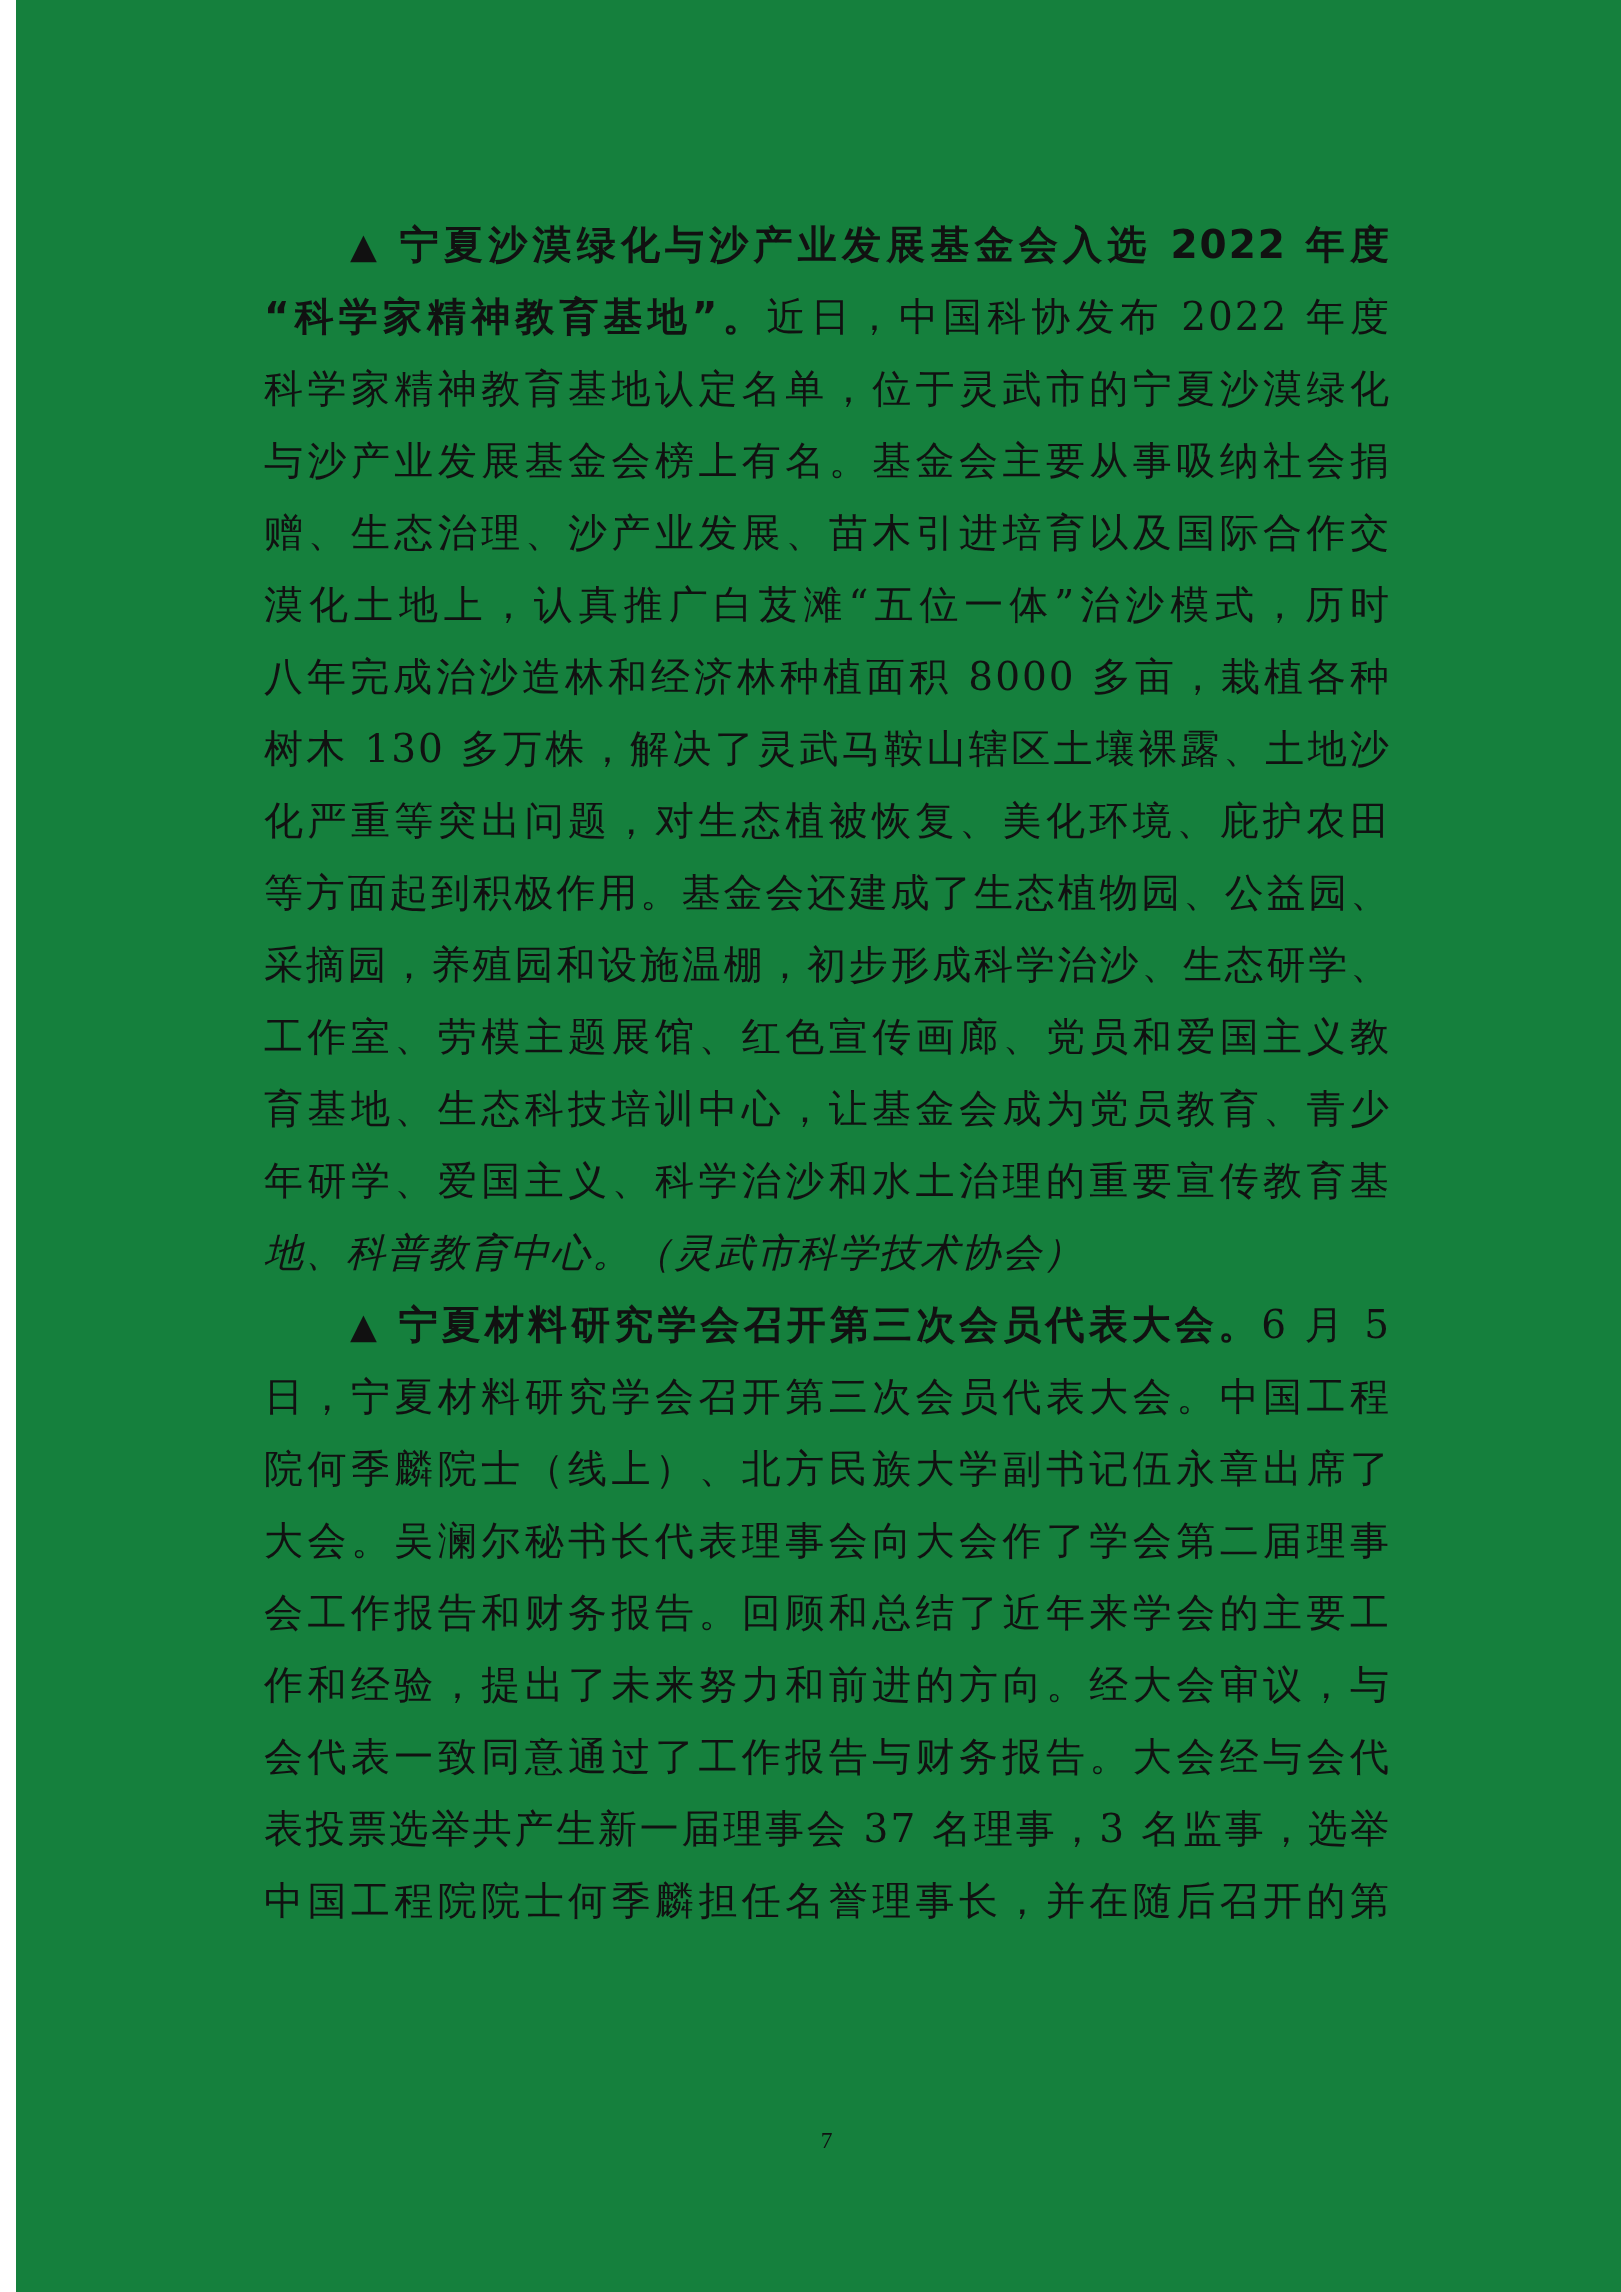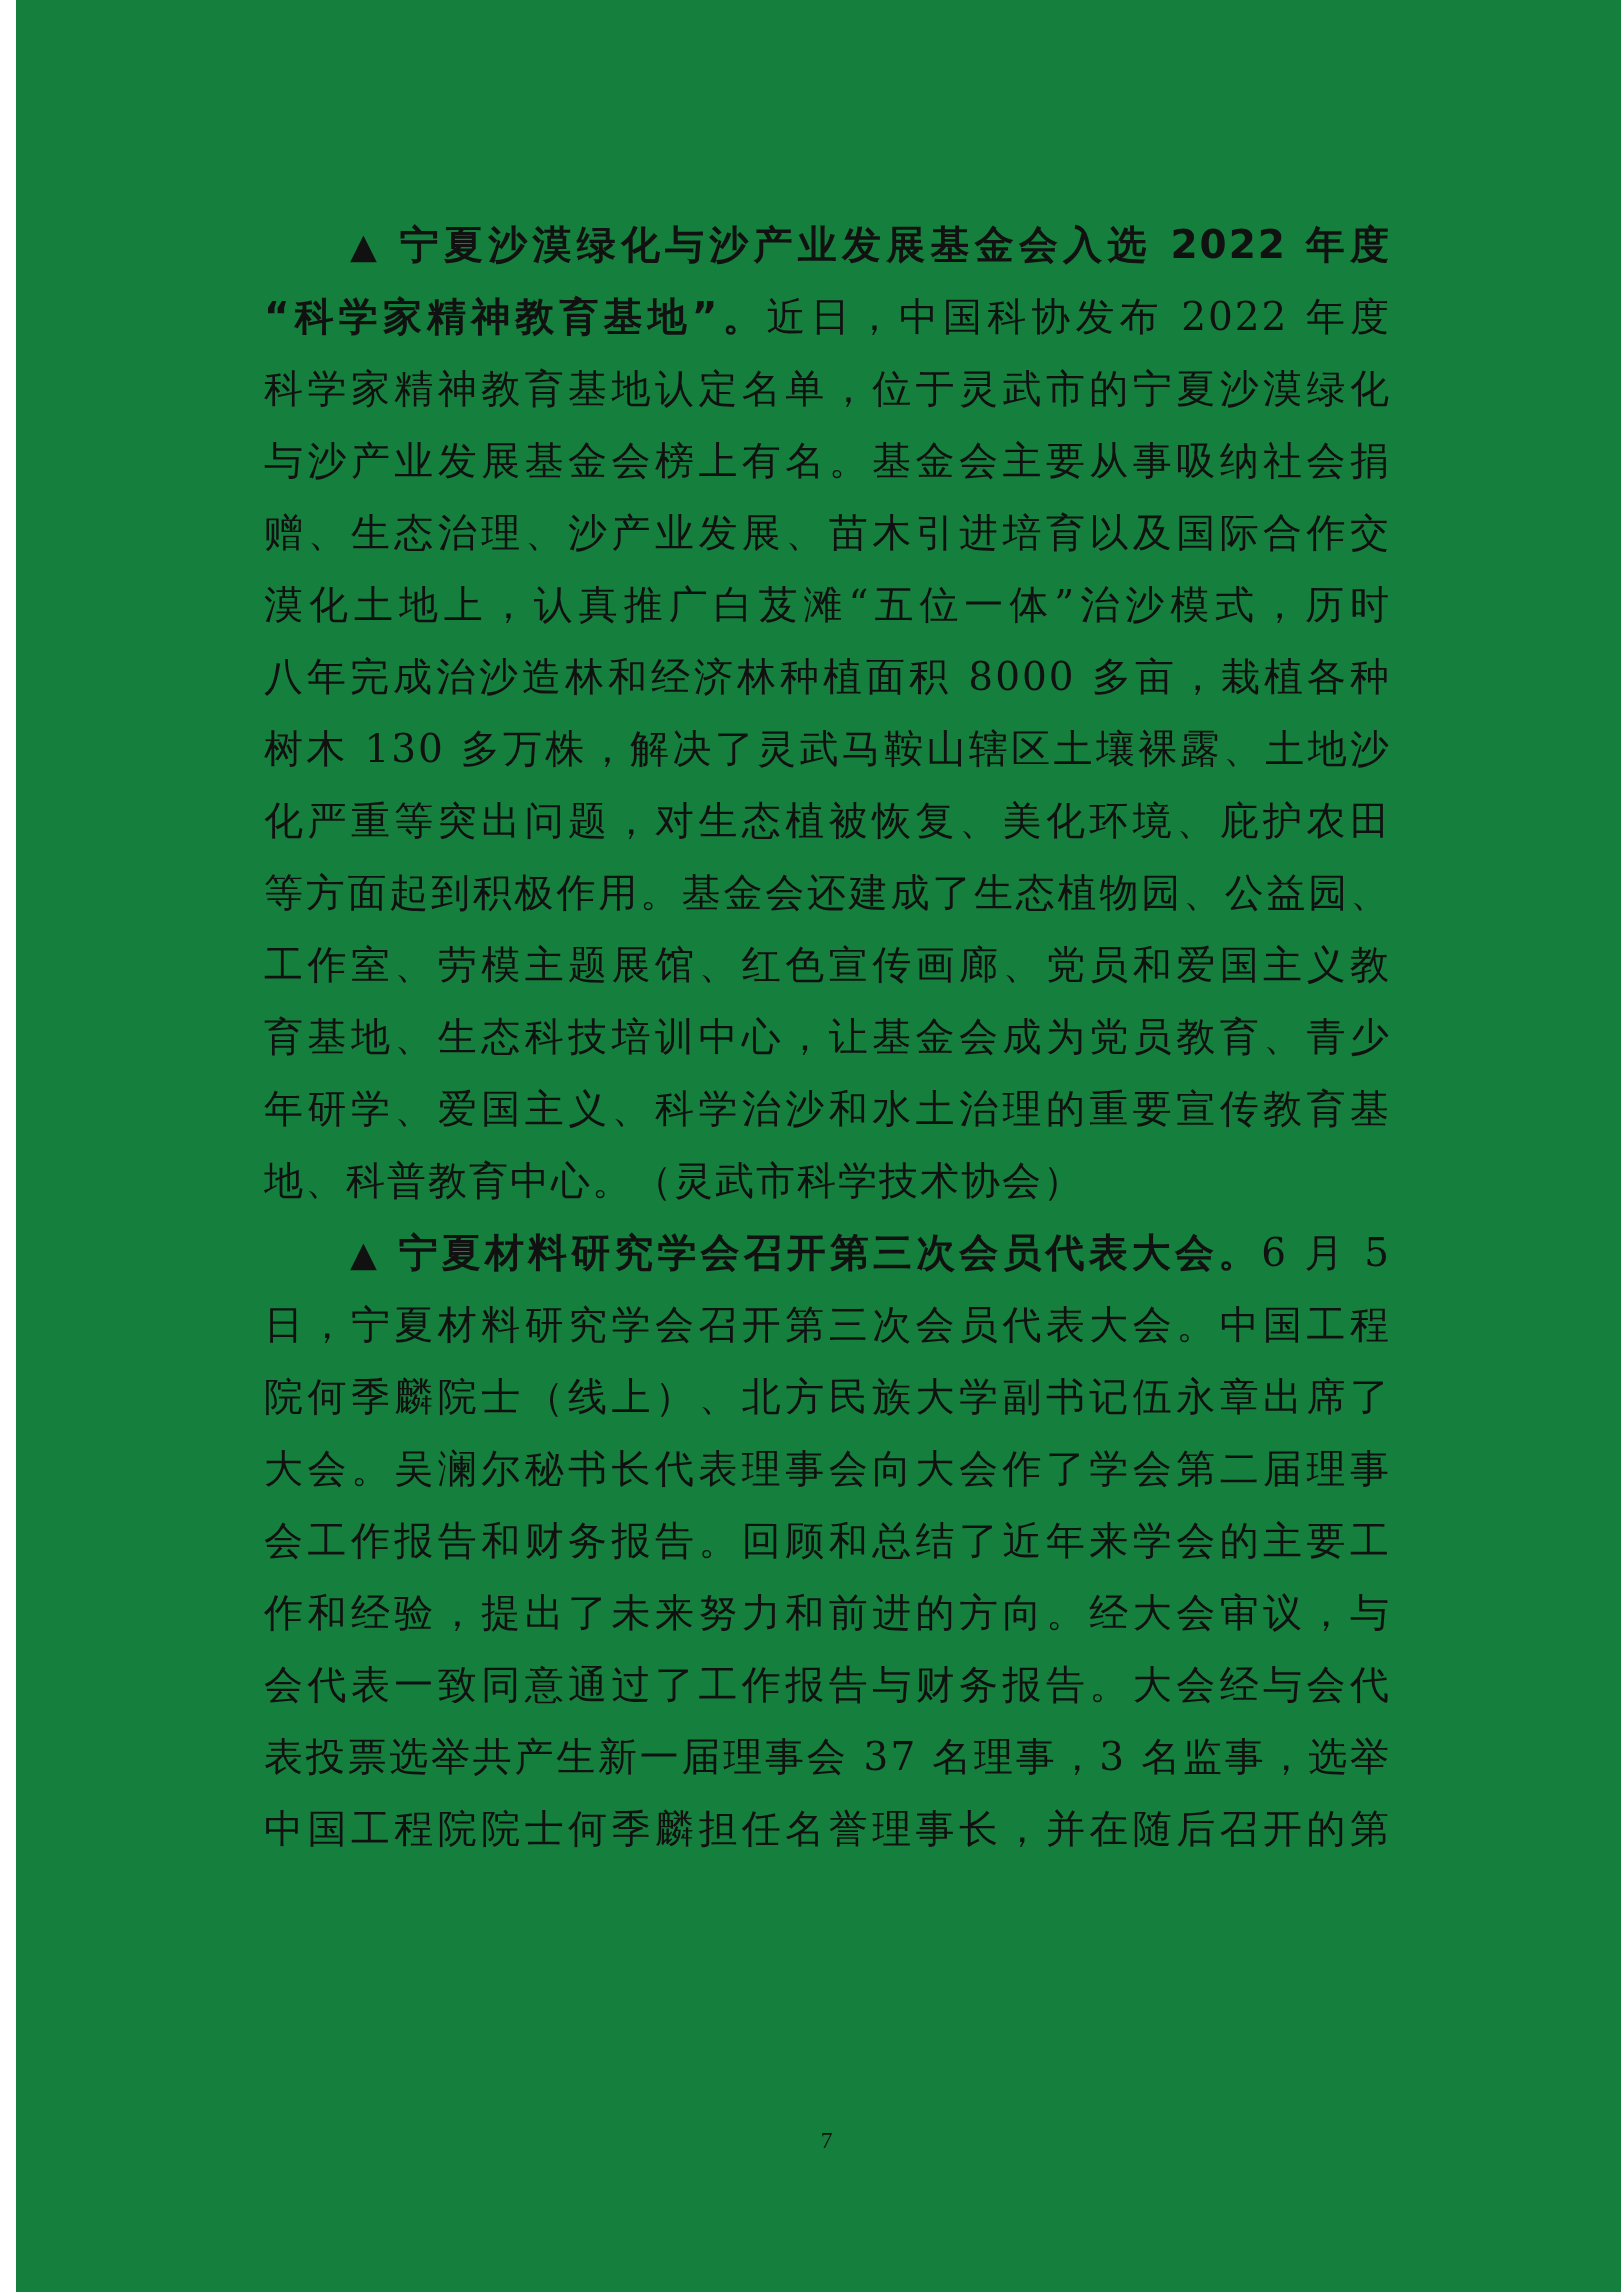--- a/index.html
+++ b/index.html
@@ -10,21 +10,21 @@
   .text-block {
     position: absolute; left: 248px; top: 209px; width: 1127px;
     font-family: "DejaVu Serif", "Liberation Serif", serif;
     color: #111111;
   }
   .line {
     height: 72px; line-height: 72px; font-size: 39px;
     white-space: nowrap; text-align: justify; text-align-last: justify;
     letter-spacing: 2px;
   }
-  .line.last { text-align-last: left; }
+  .line.last { text-align-last: left; font-style: italic; }
   .line.indent { padding-left: 86px; }
   .bold { font-weight: bold; font-family: "DejaVu Sans", "Liberation Sans", sans-serif; }
   .tri { font-size: 35px; margin-right: 17.6px; }
   .page-number {
     position: absolute; left: 0; width: 1621px; top: 2127px; text-align: center;
     font-family: "Liberation Serif", "DejaVu Serif", serif; font-size: 23.5px; color: #111;
   }
 </style>
 </head>
 <body>
@@ -39,20 +39,21 @@
       <span class="bold">“科学家精神教育基地”。</span><span>近日，中国科协发布 2022 年度</span>
     </div>
     <div class="line">科学家精神教育基地认定名单，位于灵武市的宁夏沙漠绿化</div>
     <div class="line">与沙产业发展基金会榜上有名。基金会主要从事吸纳社会捐</div>
     <div class="line">赠、生态治理、沙产业发展、苗木引进培育以及国际合作交</div>
     <div class="line">漠化土地上，认真推广白芨滩“五位一体”治沙模式，历时</div>
     <div class="line">八年完成治沙造林和经济林种植面积 8000 多亩，栽植各种</div>
     <div class="line">树木 130 多万株，解决了灵武马鞍山辖区土壤裸露、土地沙</div>
     <div class="line">化严重等突出问题，对生态植被恢复、美化环境、庇护农田</div>
     <div class="line">等方面起到积极作用。基金会还建成了生态植物园、公益园、</div>
+    <div class="line">采摘园，养殖园和设施温棚，初步形成科学治沙、生态研学、</div>
     <div class="line">工作室、劳模主题展馆、红色宣传画廊、党员和爱国主义教</div>
     <div class="line">育基地、生态科技培训中心，让基金会成为党员教育、青少</div>
     <div class="line">年研学、爱国主义、科学治沙和水土治理的重要宣传教育基</div>
     <div class="line last">地、科普教育中心。（灵武市科学技术协会）</div>
 
     <div class="line indent">
       <span class="bold tri">▲</span><span class="bold">宁夏材料研究学会召开第三次会员代表大会。</span><span>6 月 5</span>
     </div>
     <div class="line">日，宁夏材料研究学会召开第三次会员代表大会。中国工程</div>
     <div class="line">院何季麟院士（线上）、北方民族大学副书记伍永章出席了</div>

